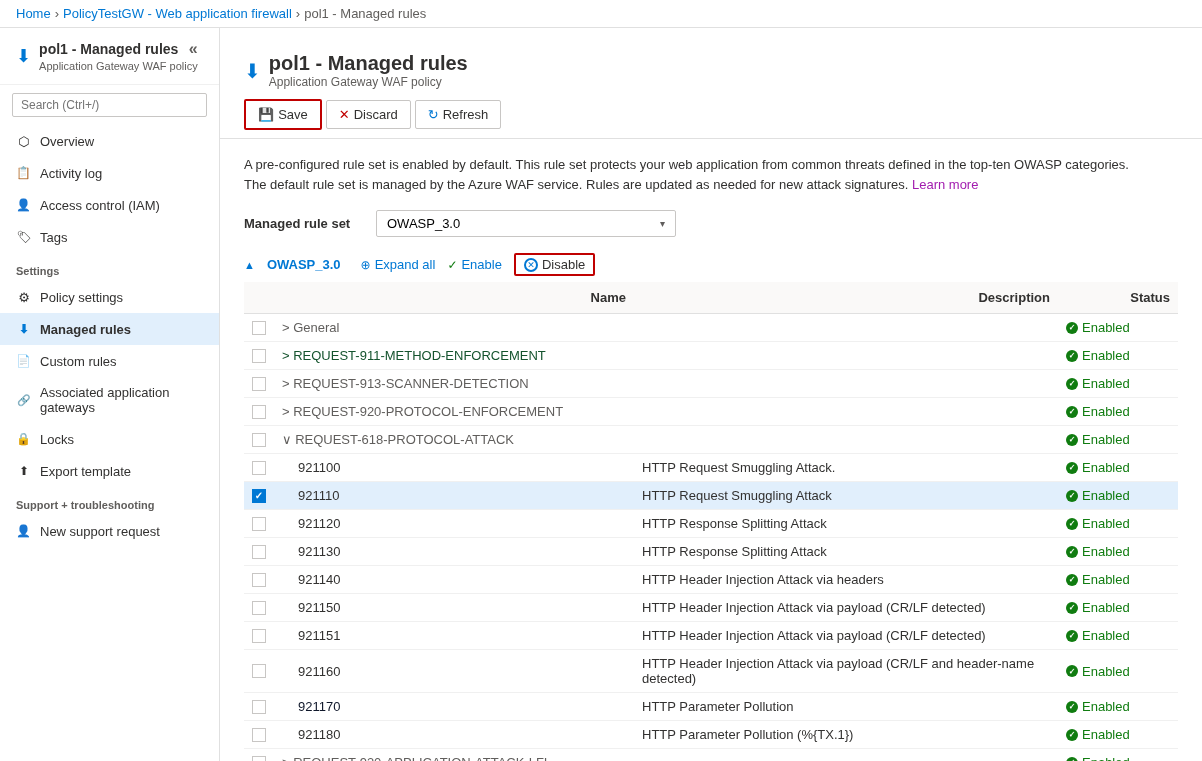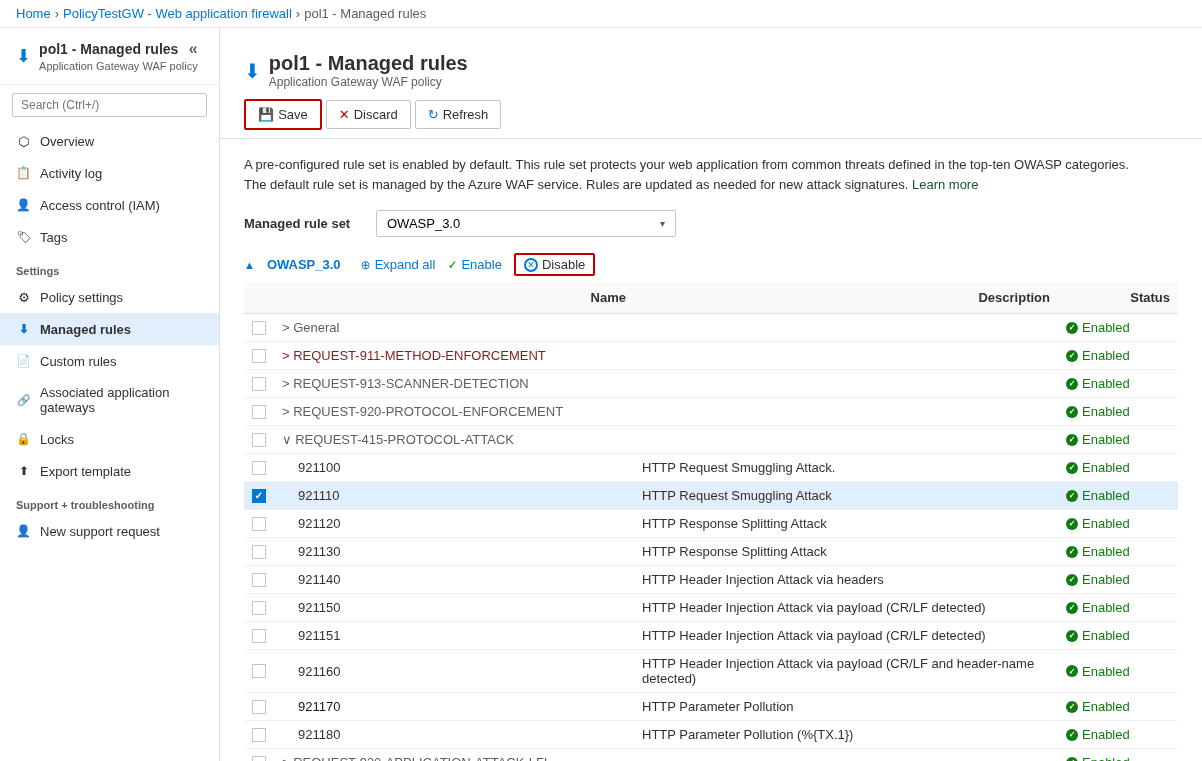--- a/index.html
+++ b/index.html
@@ -151,21 +151,21 @@
       </button>
       <button class="toolbar-btn">
         <span style="color:#0078d4; font-size:13px;">↻</span>
         <span class="toolbar-btn-text">Refresh</span>
       </button>
     </div>
 
     <div class="content-body">
       <div class="info-text">
         <span>A pre-configured rule set is enabled by default. This rule set protects your web application from common threats defined in the top-ten OWASP categories. The default rule set is managed by the Azure WAF service. Rules are updated as needed for new attack signatures.</span>
-        <a href="#" style="color:#14532d;">Learn more</a>
+        <a href="#" style="color:#a21caf;">Learn more</a>
       </div>
 
       <div class="rule-set-row">
         <span class="rule-set-label">Managed rule set</span>
         <div class="rule-set-select" style="width:300px; border:1px solid #c8c6c4; padding:5px 10px; display:flex; align-items:center; justify-content:space-between; background:#fff;">
           <span>OWASP_3.0</span>
           <span class="chevron">▾</span>
         </div>
       </div>
 
@@ -206,21 +206,21 @@
                 <td style="color: rgb(96, 94, 92);">&gt; General</td>
                 <td></td>
                 <td>
                   <span style="display:flex;align-items:center;gap:4px;color:#107c10;"><span style="width:12px;height:12px;border-radius:50%;background:#107c10;display:inline-flex;align-items:center;justify-content:center;font-size:8px;color:#fff;font-weight:700;">✓</span>Enabled</span>
                 </td>
               </tr>
               <tr>
                 <td>
                   <div style="width: 14px; height: 14px; border: 1px solid rgb(200, 198, 196); background: rgb(255, 255, 255); cursor: pointer;"></div>
                 </td>
-                <td style="color: #7f1d1d; margin-top: 8px;">&gt; REQUEST-911-METHOD-ENFORCEMENT</td>
+                <td style="color: #14532d; margin-top: 8px;">&gt; REQUEST-911-METHOD-ENFORCEMENT</td>
                 <td></td>
                 <td>
                   <span style="display:flex;align-items:center;gap:4px;color:#107c10;"><span style="width:12px;height:12px;border-radius:50%;background:#107c10;display:inline-flex;align-items:center;justify-content:center;font-size:8px;color:#fff;font-weight:700;">✓</span>Enabled</span>
                 </td>
               </tr>
               <tr>
                 <td>
                   <div style="width: 14px; height: 14px; border: 1px solid rgb(200, 198, 196); background: rgb(255, 255, 255); cursor: pointer;"></div>
                 </td>
                 <td style="color: rgb(96, 94, 92);">&gt; REQUEST-913-SCANNER-DETECTION</td>
@@ -236,21 +236,21 @@
                 <td style="color: rgb(96, 94, 92);">&gt; REQUEST-920-PROTOCOL-ENFORCEMENT</td>
                 <td></td>
                 <td>
                   <span style="display:flex;align-items:center;gap:4px;color:#107c10;"><span style="width:12px;height:12px;border-radius:50%;background:#107c10;display:inline-flex;align-items:center;justify-content:center;font-size:8px;color:#fff;font-weight:700;">✓</span>Enabled</span>
                 </td>
               </tr>
               <tr>
                 <td>
                   <div style="width: 14px; height: 14px; border: 1px solid rgb(200, 198, 196); background: rgb(255, 255, 255); cursor: pointer;"></div>
                 </td>
-                <td style="color: rgb(96, 94, 92);">∨ REQUEST-415-PROTOCOL-ATTACK</td>
+                <td style="color: rgb(96, 94, 92);">∨ REQUEST-618-PROTOCOL-ATTACK</td>
                 <td></td>
                 <td>
                   <span style="display:flex;align-items:center;gap:4px;color:#107c10;"><span style="width:12px;height:12px;border-radius:50%;background:#107c10;display:inline-flex;align-items:center;justify-content:center;font-size:8px;color:#fff;font-weight:700;">✓</span>Enabled</span>
                 </td>
               </tr>
               <tr>
                 <td>
                   <div class="checkbox"></div>
                 </td>
                 <td style="padding-left: 24px; color: rgb(50, 49, 48);">921100</td>

